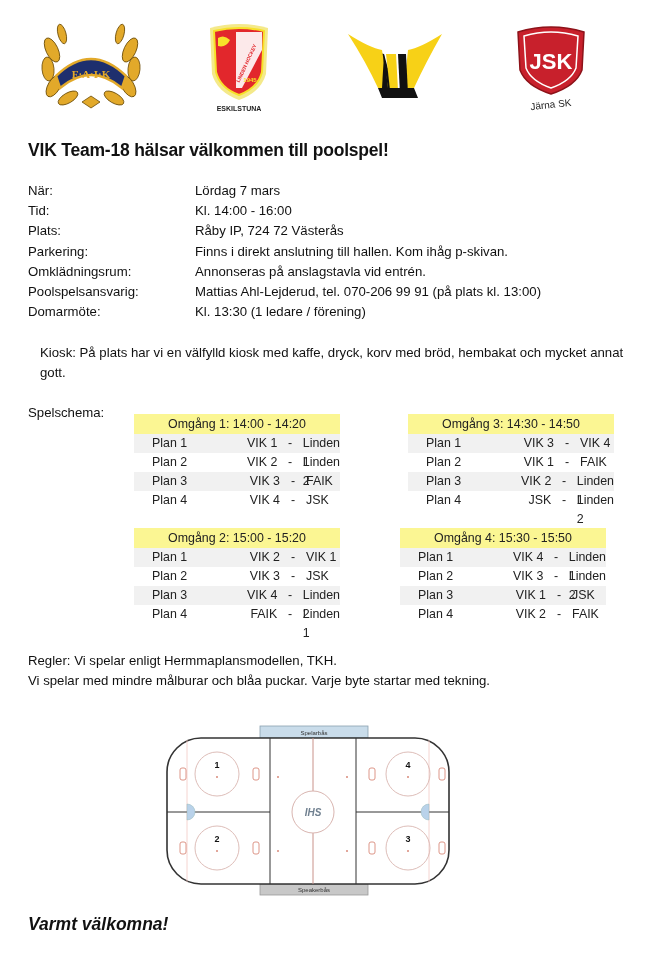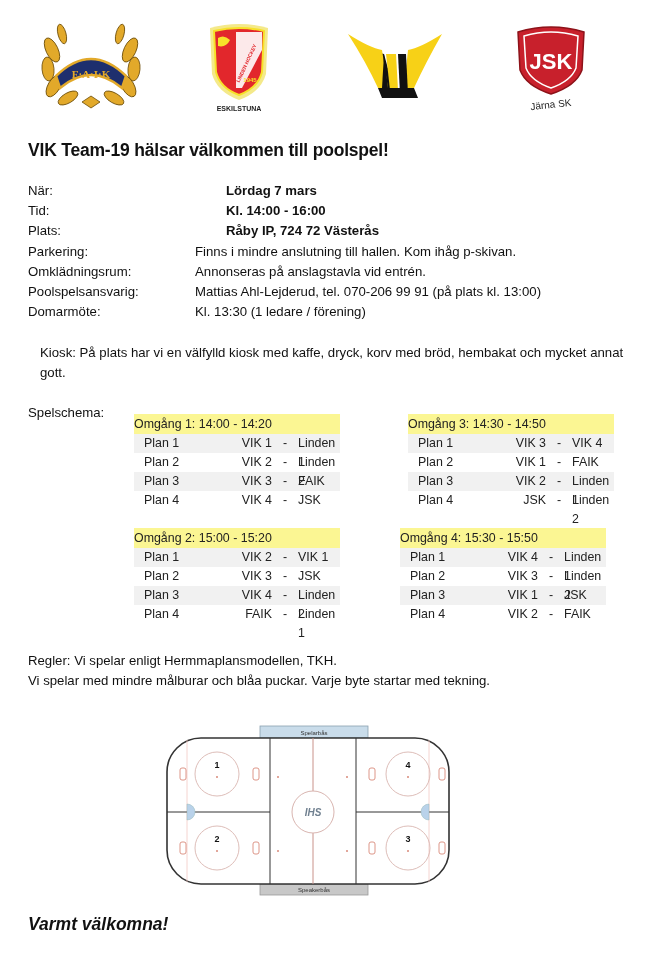--- a/index.html
+++ b/index.html
@@ -4,28 +4,28 @@
 <style>
   html, body { margin: 0; padding: 0; background: #ffffff; }
   body { width: 648px; height: 960px; position: relative; overflow: hidden;
          font-family: "Liberation Sans", sans-serif; color: #111; }
   .logos { position: absolute; top: 0; left: 0; width: 584px; height: 125px; }
   .logo { position: absolute; }
   h1 { position: absolute; left: 28px; top: 140px; margin: 0; font-size: 17.5px; font-weight: bold; letter-spacing: -0.2px; }
   .info { position: absolute; left: 28px; top: 183px; font-size: 13.2px; }
   .info-row { height: 20.2px; display: flex; }
   .info-label { width: 167px; }
-  .info-value.bold { font-weight: bold; margin-left: 31px; }
+  .info-value.bold { font-weight: normal; }
   .para { position: absolute; left: 28px; font-size: 13.2px; line-height: 20px; width: 590px; }
   .sched-label { position: absolute; left: 28px; top: 405px; font-size: 13.2px; }
   .round { position: absolute; width: 206px; font-size: 12.4px; }
-  .round-head { background: #fbf693; height: 20px; line-height: 20px; color: #222; }
+  .round-head { background: #fbf693; height: 20px; line-height: 20px; text-align: center; color: #222; }
   .match { height: 19px; line-height: 19px; display: flex; color: #222; }
   .match:nth-child(odd) { background: #f1f1f1; }
-  .m-plan { width: 70px; padding-left: 10px; }
+  .m-plan { width: 70px; padding-left: 18px; }
   .m-home { width: 58px; text-align: right; }
   .m-dash { width: 26px; text-align: center; }
   .m-away { flex: 1; }
   .rink { position: absolute; left: 160px; top: 722px; }
   .closing { position: absolute; left: 28px; top: 914px; font-size: 17.5px; font-weight: bold; font-style: italic; margin: 0; }
 </style>
 </head>
 <body>
 
 <div class="logos">
@@ -69,38 +69,38 @@
   </svg>
 
   <svg class="logo" style="left:514px;top:24px" width="74" height="90" viewBox="0 0 74 90">
     <path d="M4 8 Q37 -2 70 8 L68 46 Q62 62 37 70 Q12 62 6 46 Z" fill="#c8202c" stroke="#8d1219" stroke-width="1.5"></path>
     <path d="M10 12 Q37 4 64 12 L62 44 Q57 57 37 64 Q17 57 12 44 Z" fill="none" stroke="#ffffff" stroke-width="1.5"></path>
     <text x="37" y="45" text-anchor="middle" font-size="22" font-weight="bold" fill="#ffffff">JSK</text>
     <text x="37" y="84" text-anchor="middle" font-size="10" fill="#222" transform="rotate(-6 37 82)">Järna SK</text>
   </svg>
 </div>
 
-<h1>VIK Team-19 hälsar välkommen till poolspel!</h1>
+<h1>VIK Team-18 hälsar välkommen till poolspel!</h1>
 
 <div class="info">
   <div class="info-row">
     <span class="info-label">När:</span>
     <span class="info-value bold">Lördag 7 mars</span>
   </div>
   <div class="info-row">
     <span class="info-label">Tid:</span>
     <span class="info-value bold">Kl. 14:00 - 16:00</span>
   </div>
   <div class="info-row">
     <span class="info-label">Plats:</span>
     <span class="info-value bold">Råby IP, 724 72 Västerås</span>
   </div>
   <div class="info-row">
     <span class="info-label">Parkering:</span>
-    <span class="info-value">Finns i mindre anslutning till hallen. Kom ihåg p-skivan.</span>
+    <span class="info-value">Finns i direkt anslutning till hallen. Kom ihåg p-skivan.</span>
   </div>
   <div class="info-row">
     <span class="info-label">Omklädningsrum:</span>
     <span class="info-value">Annonseras på anslagstavla vid entrén.</span>
   </div>
   <div class="info-row">
     <span class="info-label">Poolspelsansvarig:</span>
     <span class="info-value">Mattias Ahl-Lejderud, tel. 070-206 99 91 (på plats kl. 13:00)</span>
   </div>
   <div class="info-row">

